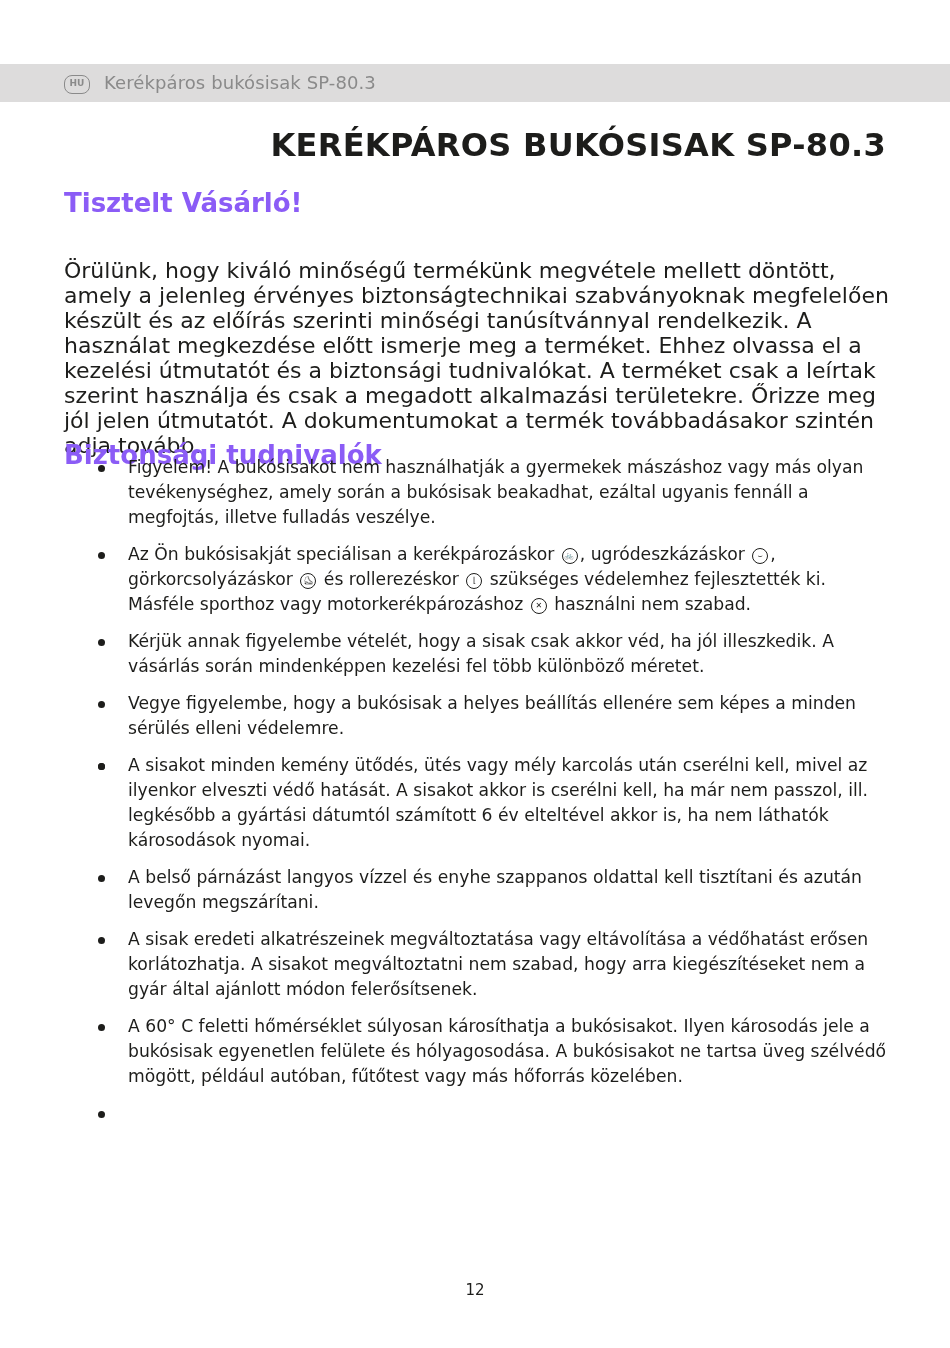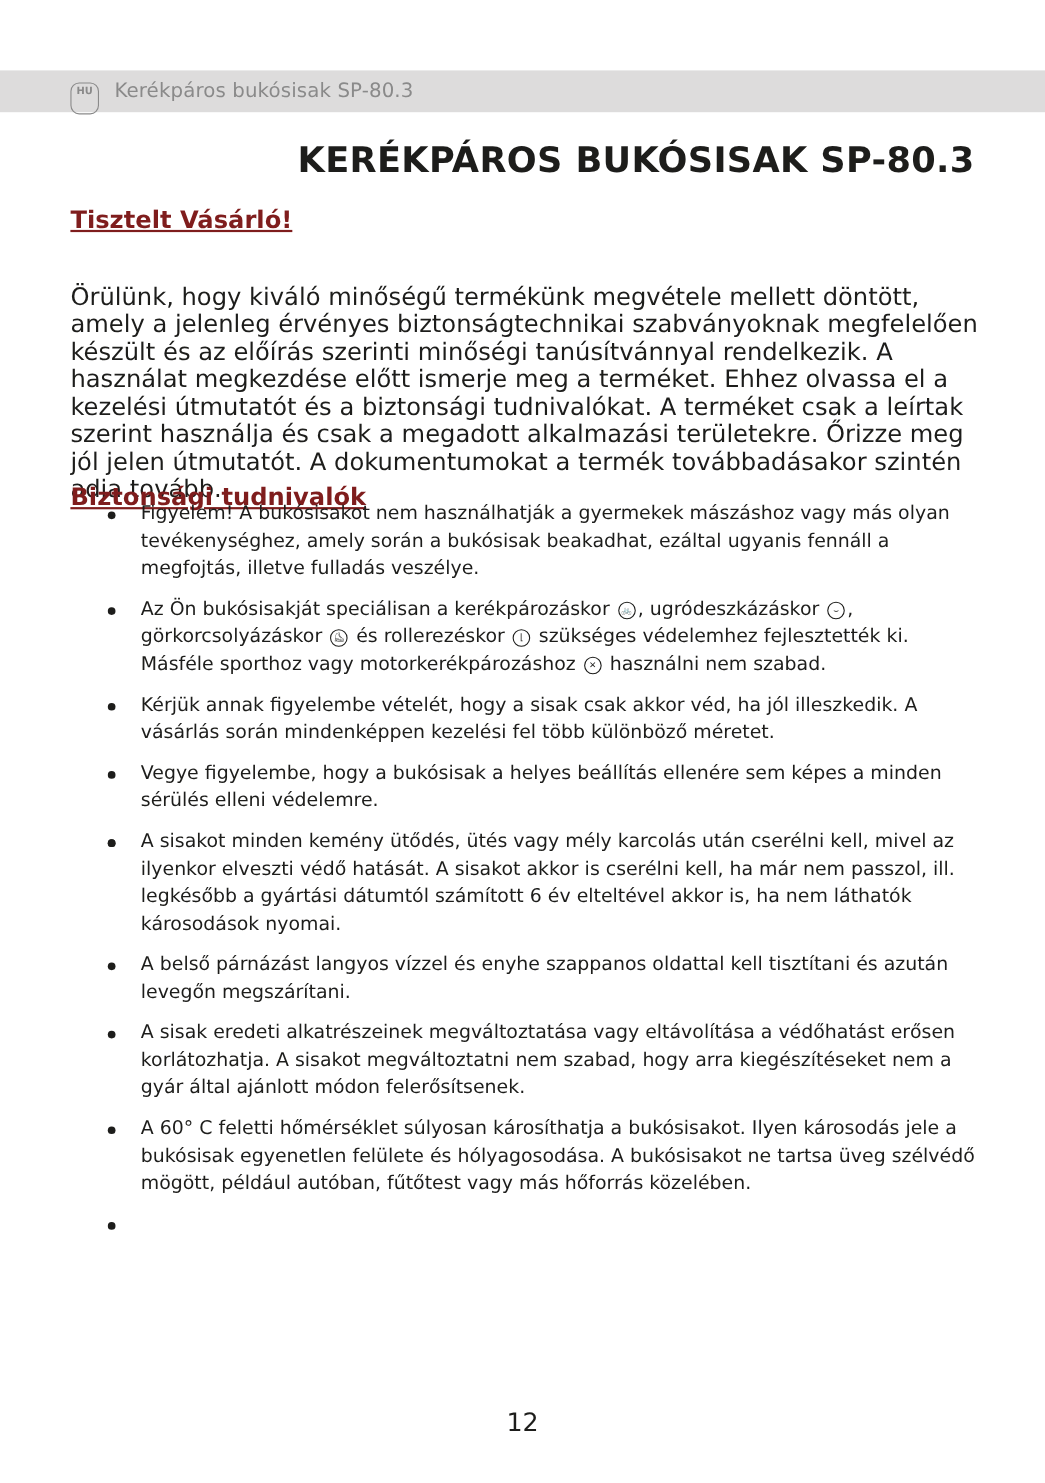--- a/index.html
+++ b/index.html
@@ -1,34 +1,34 @@
 <!DOCTYPE html>
 <html><head>
 <meta charset="utf-8">
 <style>
   html, body { margin: 0; padding: 0; background: #ffffff; }
   body { width: 950px; height: 1348px; position: relative; overflow: hidden;
          font-family: "DejaVu Sans", sans-serif; color: #1d1d1b; }
   .header-band { position: absolute; left: 0; top: 64px; width: 950px; height: 38px; background: #dddcdc; }
-  .lang-badge { position: absolute; left: 64px; top: 75px; width: 26px; height: 29px; border: 1.5px solid #8a8a8a;
+  .lang-badge { position: absolute; left: 64px; top: 75px; width: 26px; height: 19px; border: 1.5px solid #8a8a8a;
                 border-radius: 8px; font-size: 9px; font-weight: bold; color: #8a8a8a; text-align: center;
                 line-height: 15px; box-sizing: border-box; }
   .header-title { position: absolute; left: 104px; top: 72px; font-size: 18px; color: #8a8a8a; letter-spacing: 0.1px; }
   .doc-title { position: absolute; right: 64px; top: 126px; font-size: 32px; font-weight: bold; color: #1d1d1b;
                letter-spacing: 0.3px; font-family: "DejaVu Sans", sans-serif; }
-  h2 { position: absolute; left: 64px; margin: 0; font-size: 22px; font-weight: bold; color: #7f1d1d; text-decoration: underline; }
+  h2 { position: absolute; left: 64px; margin: 0; font-size: 26px; font-weight: bold; color: #8b5cf6; }
   .h-greeting { top: 188px; }
   .h-safety { top: 440px; }
   .intro { position: absolute; left: 64px; top: 258px; width: 830px; font-size: 22px; line-height: 25px; margin: 0; }
   .bullets { position: absolute; left: 64px; top: 455px; width: 830px; margin: 0; padding: 0; list-style: none; }
   .bullets li { position: relative; padding-left: 64px; font-size: 17.2px; line-height: 25px; margin-bottom: 12px; }
   .bullet-dot { position: absolute; left: 34px; top: 10px; width: 7px; height: 7px; border-radius: 50%; background: #1d1d1b; }
   .sport-icon { display: inline-block; width: 14px; height: 14px; border: 1px solid #1d1d1b; border-radius: 50%;
                 font-size: 8px; line-height: 14px; text-align: center; vertical-align: 2px; margin: 0 2px; }
-  .page-number { position: absolute; left: 0; width: 950px; top: 1281px; text-align: center; font-size: 23px; }
+  .page-number { position: absolute; left: 0; width: 950px; top: 1281px; text-align: center; font-size: 15px; }
 </style>
 </head>
 <body>
 
 <div class="header-band"></div>
 <div class="lang-badge">HU</div>
 <div class="header-title">Kerékpáros bukósisak SP-80.3</div>
 
 <div class="doc-title">KERÉKPÁROS BUKÓSISAK SP-80.3</div>
 

